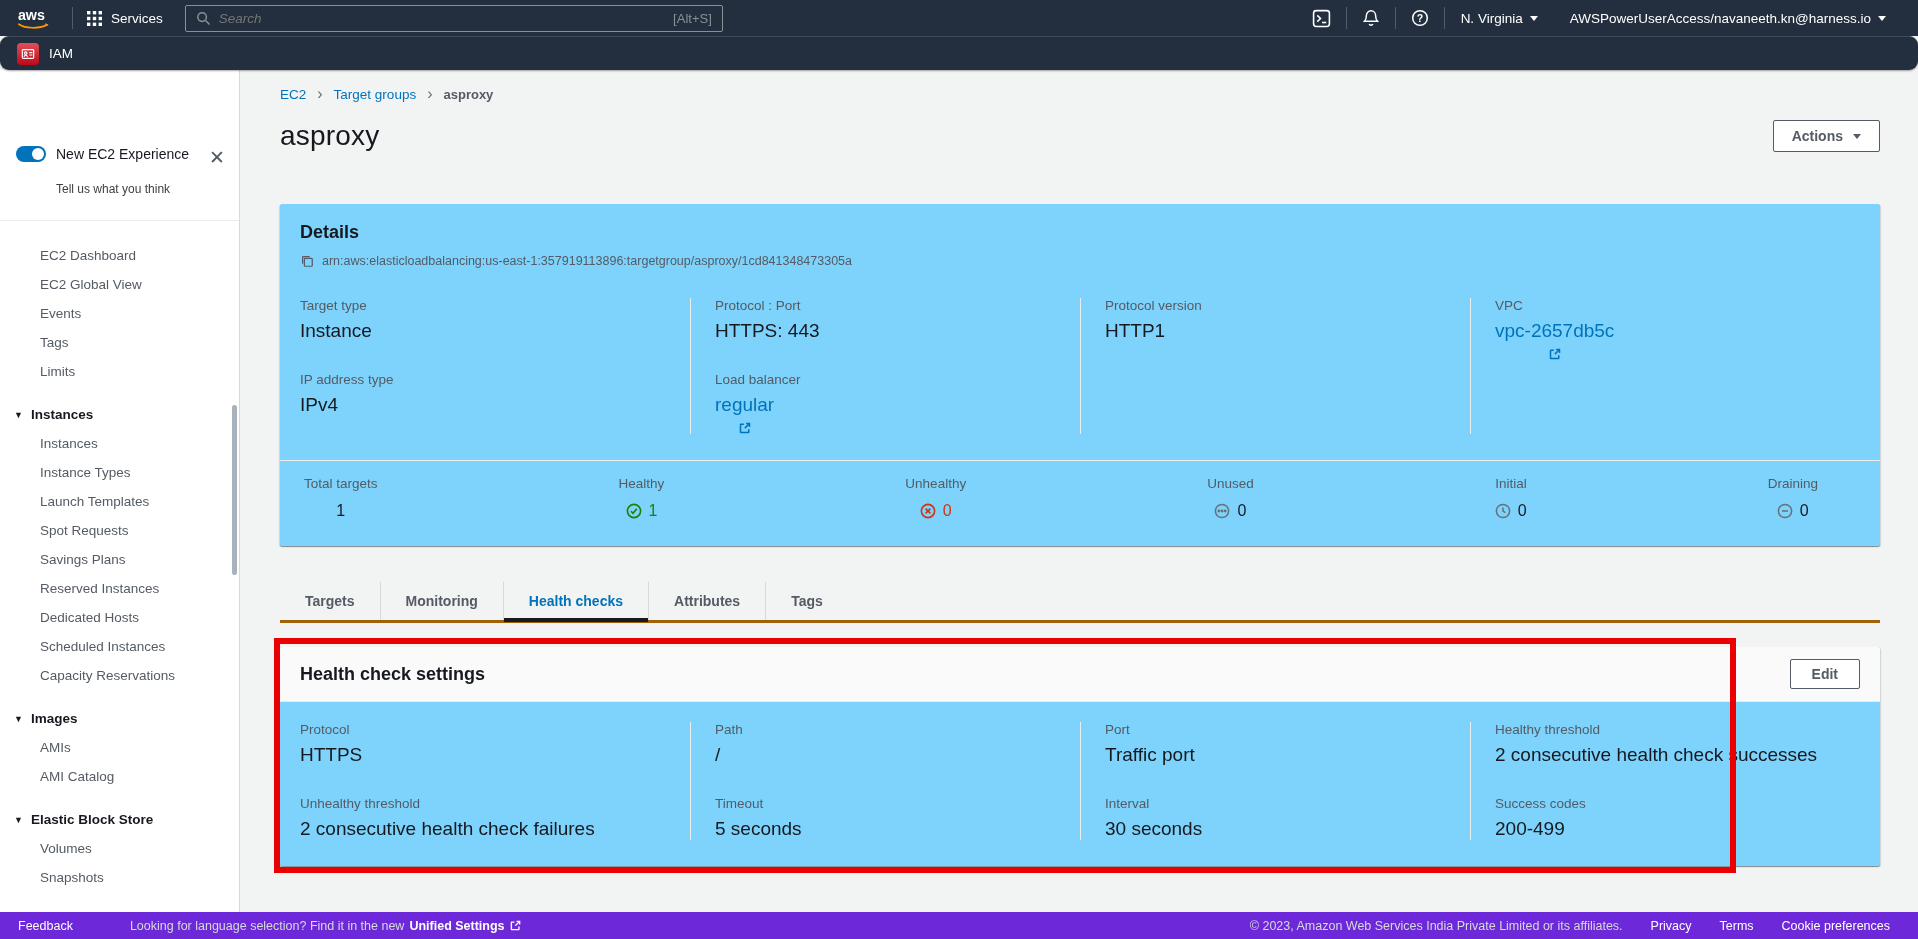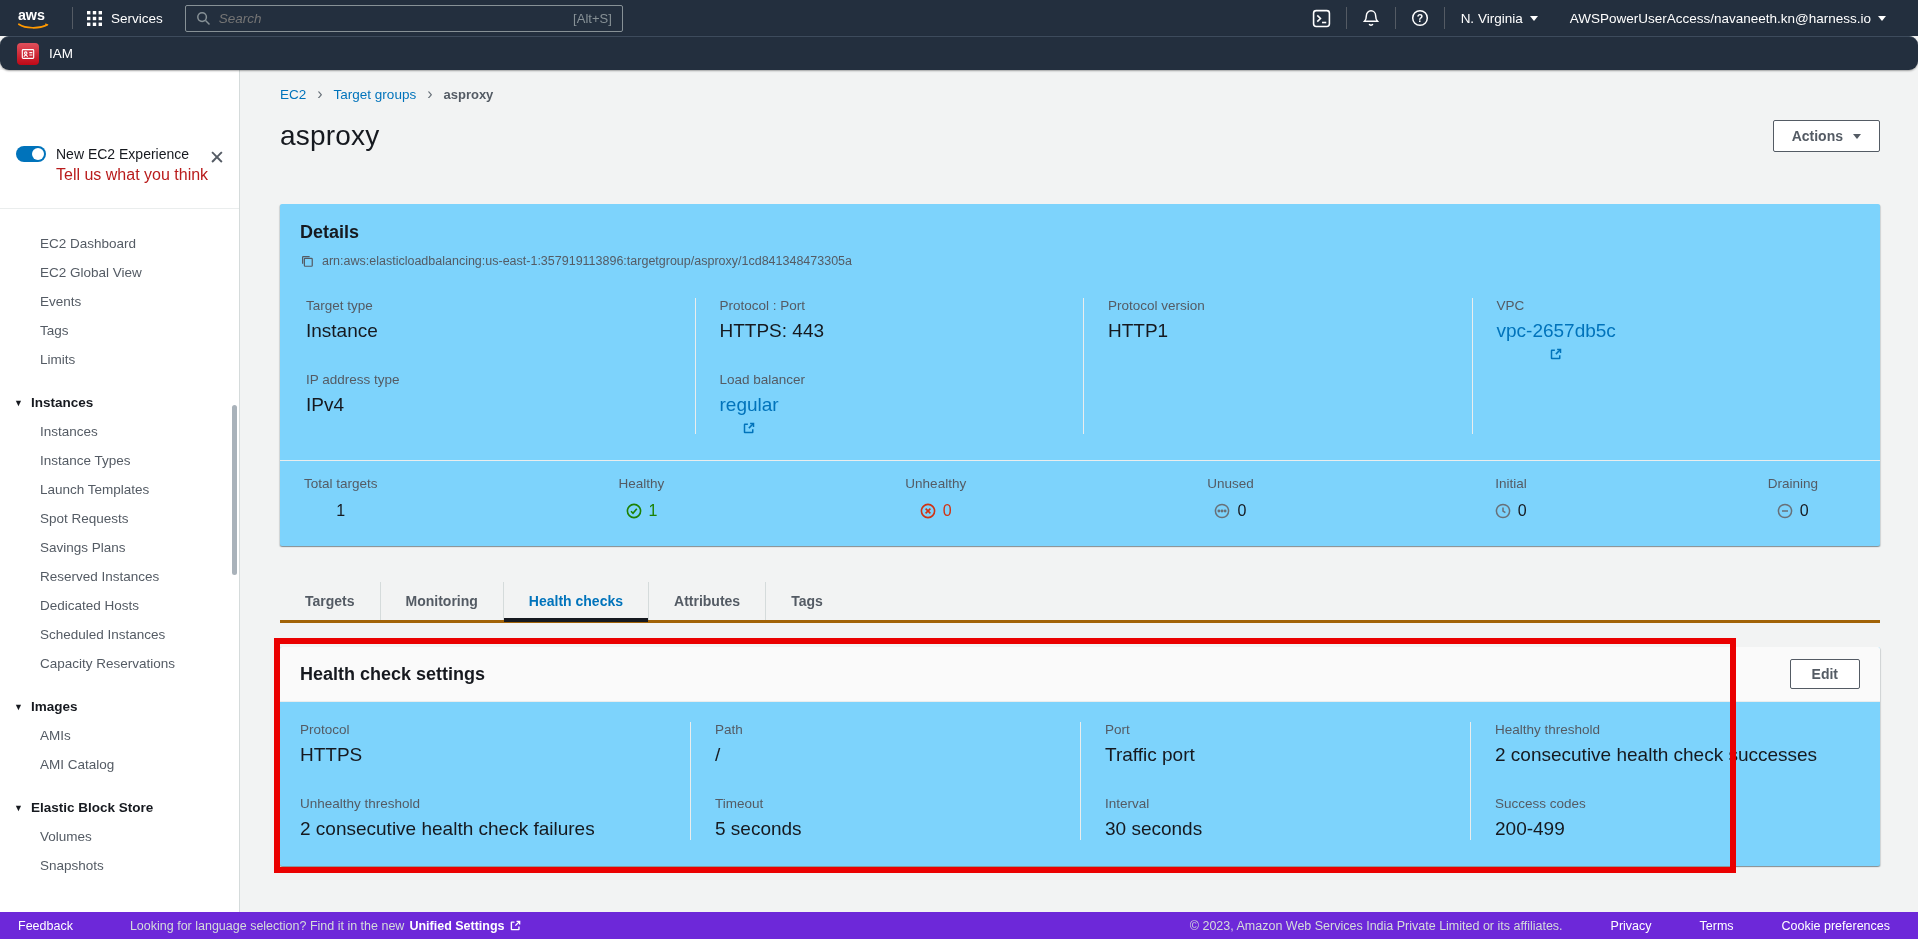--- a/index.html
+++ b/index.html
@@ -3,21 +3,21 @@
 <meta charset="utf-8">
 <style>
   * { margin:0; padding:0; box-sizing:border-box; }
   html,body { width:1918px; height:939px; overflow:hidden; }
   body { font-family:"Liberation Sans", sans-serif; color:#16191f; background:#f2f3f3; font-size:13.5px; }
 
   
   .topbar { height:36px; background:#232f3e; display:flex; align-items:center; padding:0 16px; }
   .topbar-divider { width:1px; height:22px; background:#545b64; margin:0 14px; }
   .services-btn { display:flex; align-items:center; gap:9px; color:#fff; cursor:pointer; }
-  .searchbox { margin-left:22px; width:438px; height:27px; border:1px solid #879196; border-radius:2px; display:flex; align-items:center; padding:0 10px; gap:8px; }
+  .searchbox { margin-left:22px; width:538px; height:27px; border:1px solid #879196; border-radius:2px; display:flex; align-items:center; padding:0 10px; gap:8px; }
   .searchbox input { flex:1; background:transparent; border:none; outline:none; color:#d5dbdb; font-style:italic; font-size:13.5px; font-family:"Liberation Sans",sans-serif; }
   .search-shortcut { color:#879196; font-size:13px; }
   .topbar-right { margin-left:auto; display:flex; align-items:center; }
   .top-iconbtn { padding:0 15px; display:flex; align-items:center; cursor:pointer; }
   .top-divider { width:1px; height:22px; background:#545b64; }
   .top-menu { color:#fff; display:flex; align-items:center; gap:7px; padding:0 16px; cursor:pointer; white-space:nowrap; }
   .caret-down { width:0; height:0; border-left:4px solid transparent; border-right:4px solid transparent; border-top:5px solid #fff; }
 
   .favbar { height:34px; background:#232f3e; border-top:1px solid #3d4b5c; display:flex; align-items:center; padding:0 17px; box-shadow:0 1px 2px rgba(0,0,0,.35); position:relative; z-index:4;border-radius:9px; }
   .fav-chip { display:flex; align-items:center; gap:10px; color:#fff; cursor:pointer; }
@@ -28,21 +28,21 @@
   .sidebar { width:240px; background:#fff; border-right:1px solid #d5dbdb; position:relative; flex-shrink:0; overflow:hidden; }
   .content { flex:1; padding:16px 38px 0 40px; }
 
   
   .sidebar-banner { margin-top:76px; padding:0 14px 24px 16px; border-bottom:1px solid #eaeded; position:relative; }
   .banner-row { display:flex; align-items:center; gap:10px; }
   .toggle { width:30px; height:16px; border-radius:8px; background:#0073bb; position:relative; flex-shrink:0; cursor:pointer; }
   .toggle::after { content:""; position:absolute; right:2px; top:2px; width:12px; height:12px; border-radius:50%; background:#fff; }
   .banner-title { font-size:14px; color:#16191f; }
   .banner-close { position:absolute; right:14px; top:2px; color:#545b64; font-size:19px; cursor:pointer; line-height:1; }
-  .banner-link { font-size:16px; color:#b91c1c; margin:4px 0 0 40px; display:inline-block; cursor:pointer; }
+  .banner-link { font-size:12px; color:#404040; margin:20px 0 0 40px; display:inline-block; cursor:pointer; }
   .side-list { padding-top:20px; }
   .side-item { font-size:13.5px; color:#545b64; padding:7px 0 7px 40px; cursor:pointer; }
   .side-section { font-size:13.5px; font-weight:700; color:#16191f; padding:7px 0 7px 14px; margin-top:14px; display:flex; align-items:center; gap:8px; cursor:pointer; }
   .side-caret { font-size:9px; color:#16191f; }
   .scroll-thumb { position:absolute; right:2px; top:335px; width:5px; height:170px; background:#a9b2ba; border-radius:3px; cursor:grab; }
 
   
   .breadcrumb { display:flex; align-items:center; gap:11px; }
   .crumb-link { color:#0073bb; cursor:pointer; }
   .crumb-sep { color:#687078; font-size:16px; line-height:1; }
@@ -50,21 +50,21 @@
   .title-row { display:flex; justify-content:space-between; align-items:center; margin-top:18px; }
   h1 { font-size:28px; font-weight:400; color:#16191f; letter-spacing:.2px; }
   .btn { background:#fff; border:1px solid #545b64; border-radius:2px; font-weight:700; color:#545b64; font-size:14px; padding:7px 18px; display:inline-flex; align-items:center; gap:10px; cursor:pointer; font-family:"Liberation Sans",sans-serif; }
   .btn .caret-down { border-top-color:#545b64; }
 
   
   .card { background:#7dd3fc; border-radius:2px; box-shadow:0 1px 1px 0 rgba(0,28,36,.3), 1px 1px 1px 0 rgba(0,28,36,.12), -1px 1px 1px 0 rgba(0,28,36,.12); }
   .details-card { margin-top:52px; padding:18px 20px 0; }
   .card-h2 { font-size:18px; font-weight:700; color:#16191f; }
   .arn-row { display:flex; align-items:center; gap:8px; margin-top:11px; color:#545b64; font-size:12.5px; }
-  .fields-grid { display:grid; grid-template-columns:repeat(4,1fr); margin-top:30px;margin-left:6px; }
+  .fields-grid { display:grid; grid-template-columns:repeat(4,1fr); margin-top:30px; }
   .fcol { padding-left:24px; border-left:1px solid #eaeded; display:flex; flex-direction:column; gap:30px; }
   .fcol:first-child { padding-left:0; border-left:none; }
   .field-label { color:#545b64; font-size:13.5px; }
   .field-value { font-size:19px; color:#16191f; margin-top:7px; }
   .link { color:#0073bb; display:inline-flex; align-items:center; gap:6px; cursor:pointer;flex-direction:column; }
   .stats-row { display:flex; justify-content:space-between; border-top:1px solid #eaeded; margin:26px -20px 0; padding:15px 62px 26px 24px; }
   .stat { text-align:center; }
   .stat-label { color:#545b64; font-size:13.5px;text-align:right; }
   .stat-value { margin-top:11px; font-size:16px; display:flex; align-items:center; justify-content:center; gap:7px; color:#16191f; }
   .stat-green { color:#1d8102; } .stat-red { color:#d13212; } .stat-grey { color:#16191f; }
@@ -81,21 +81,21 @@
   .hc-header { display:flex; justify-content:space-between; align-items:center; background:#fafafa; border-bottom:1px solid #eaeded; padding:12px 20px; border-radius:2px 2px 0 0; }
   .edit-btn { background:#fff; border:1px solid #545b64; border-radius:2px; font-weight:700; color:#545b64; font-size:14px; padding:6px 21px; cursor:pointer; font-family:"Liberation Sans",sans-serif; }
   .hc-grid { display:grid; grid-template-columns:repeat(4,1fr); padding:20px 20px 26px; }
   .red-box { position:absolute; top:-9px; left:-6px; width:1462px; height:calc(100% + 16px); border:6px solid #ea0000; pointer-events:none; z-index:3; }
 
   
   .footer { height:27px; background:#6d28d9; display:flex; align-items:center; padding:0 28px 0 18px; font-size:12.5px; color:#d5dbdb; }
   .footer-feedback { color:#fff; cursor:pointer; }
   .footer-lang { margin-left:57px; display:flex; align-items:center; gap:5px; }
   .footer-lang b { color:#fff; cursor:pointer; display:inline-flex; align-items:center; gap:5px; }
-  .footer-right { margin-left:auto; display:flex; align-items:center; gap:48px; }
+  .footer-right { margin-left:auto; display:flex; align-items:center; gap:28px; }
   .footer-link { color:#fff; cursor:pointer; }
   svg { display:block; }
 </style>
 </head>
 <body>
 
 <header class="topbar">
   <span>
     <svg width="42" height="27" viewBox="0 0 44 27">
       <text x="2" y="15" font-size="15" font-weight="bold" fill="#ffffff" font-family="Liberation Sans, sans-serif">aws</text>

